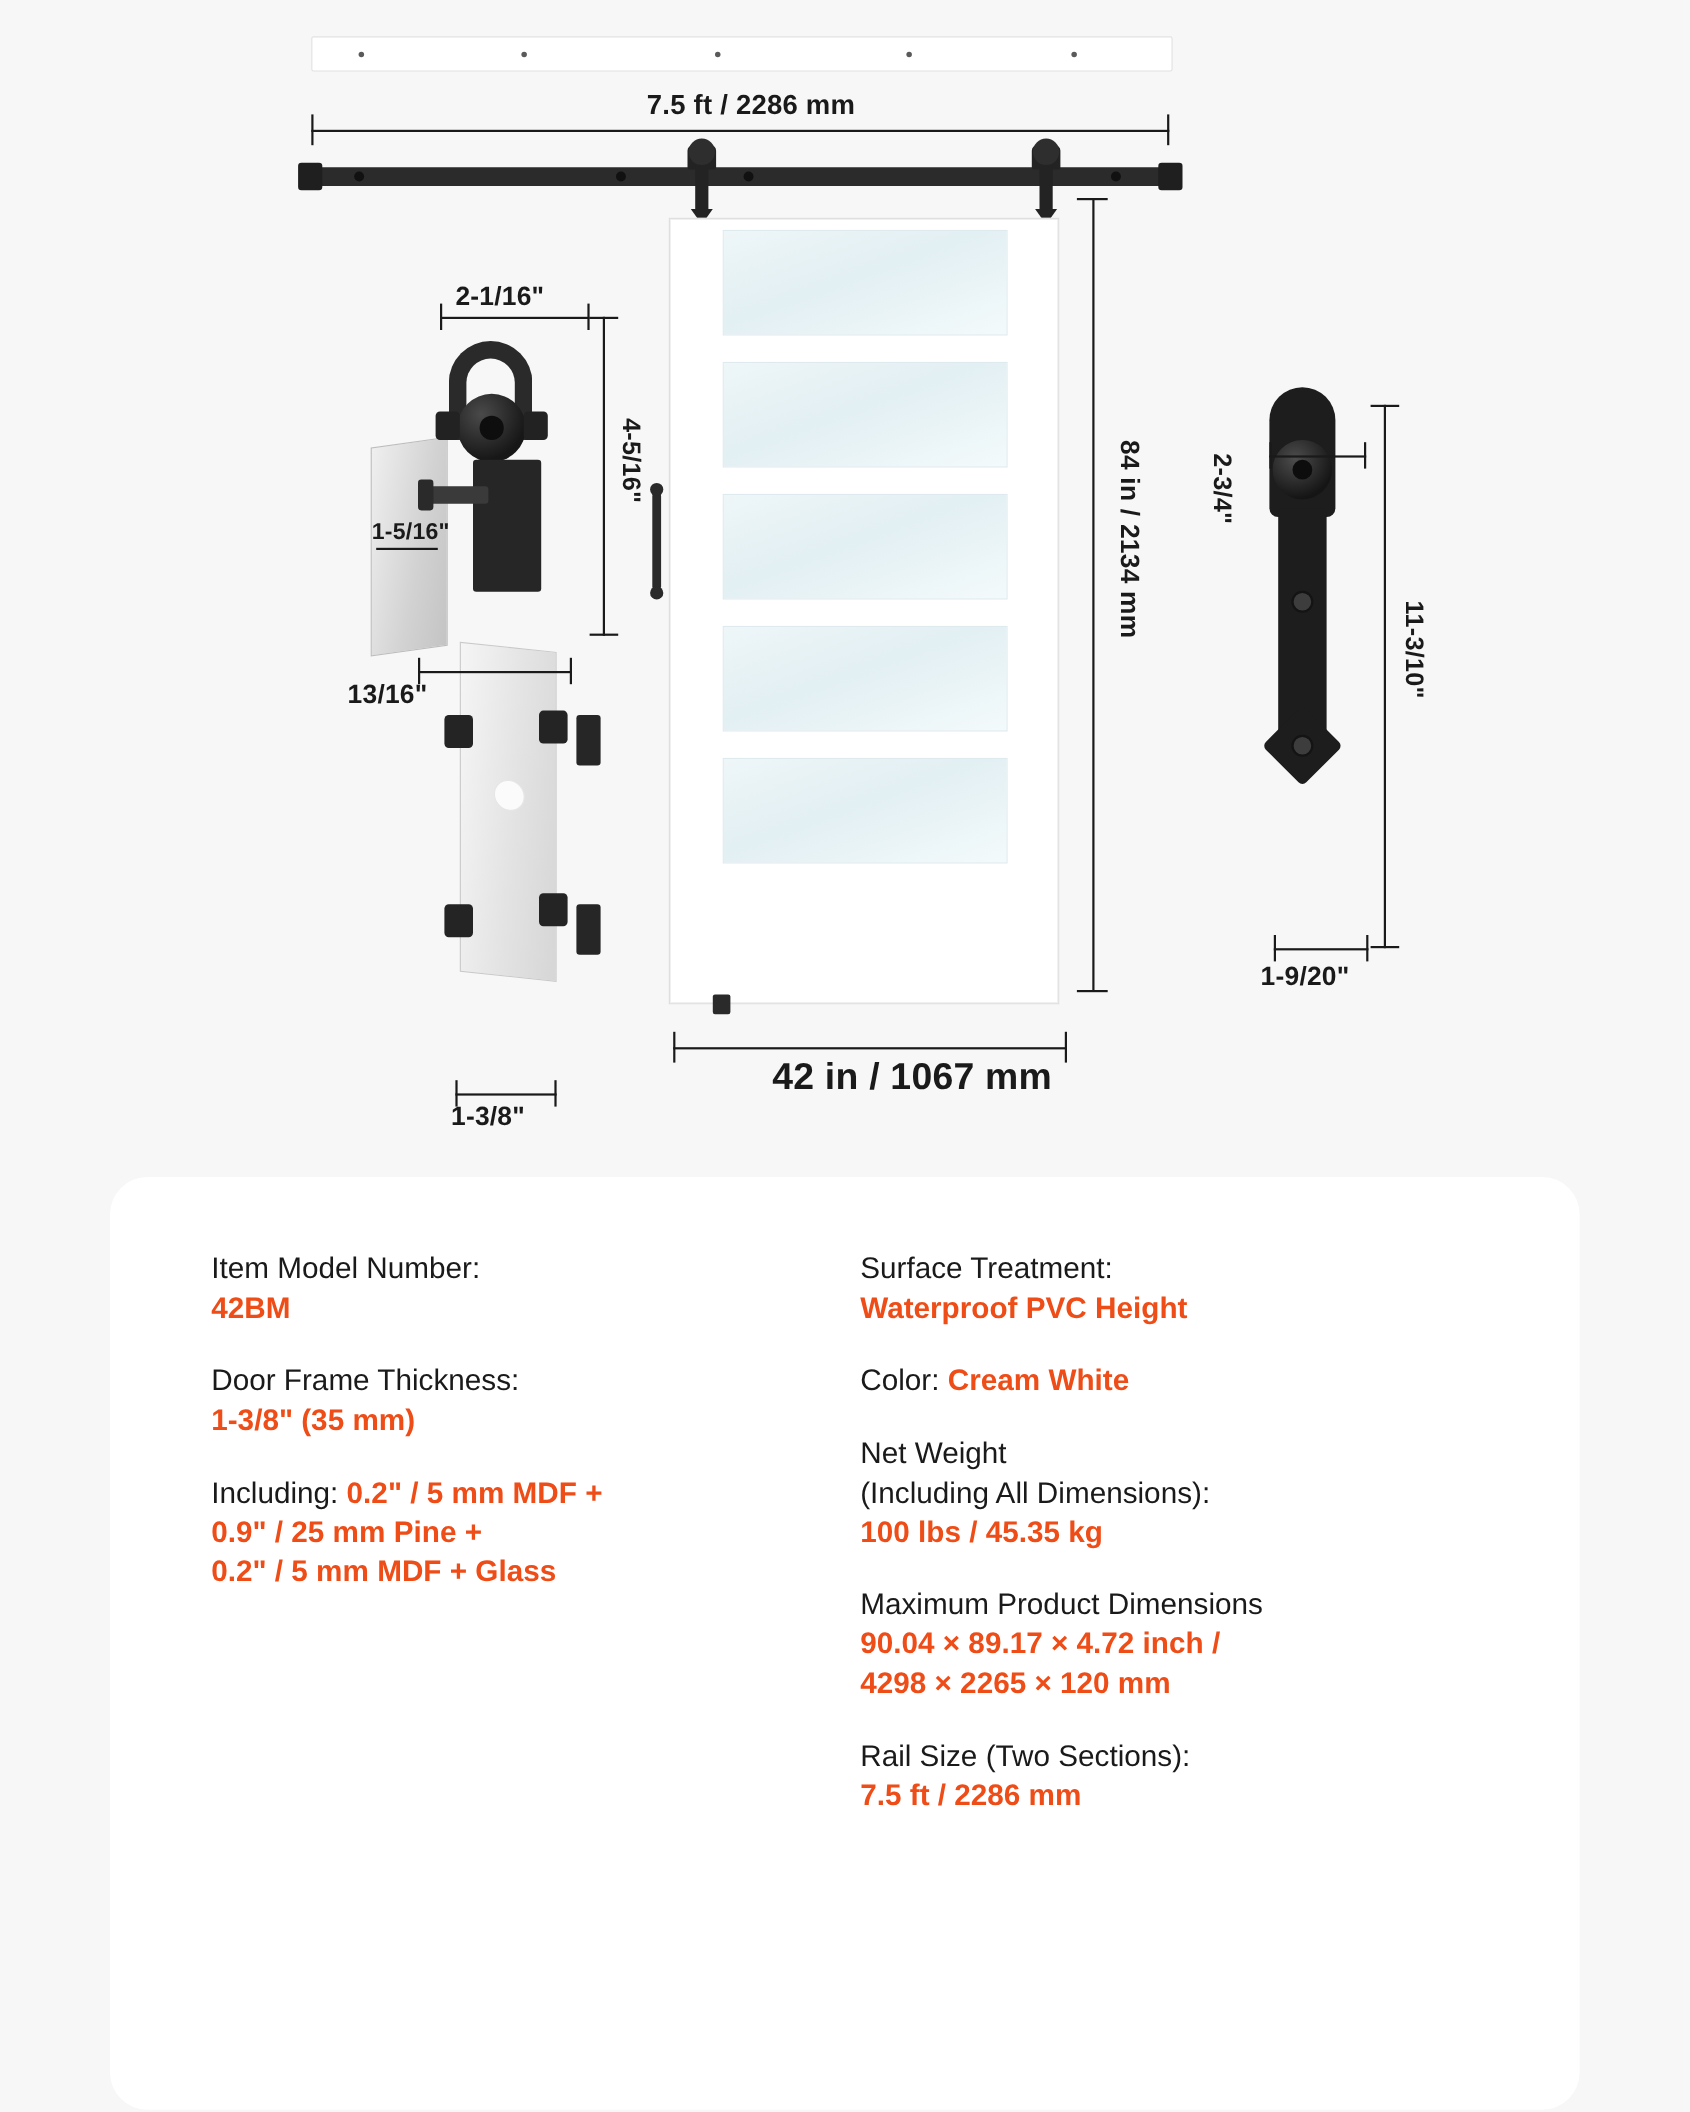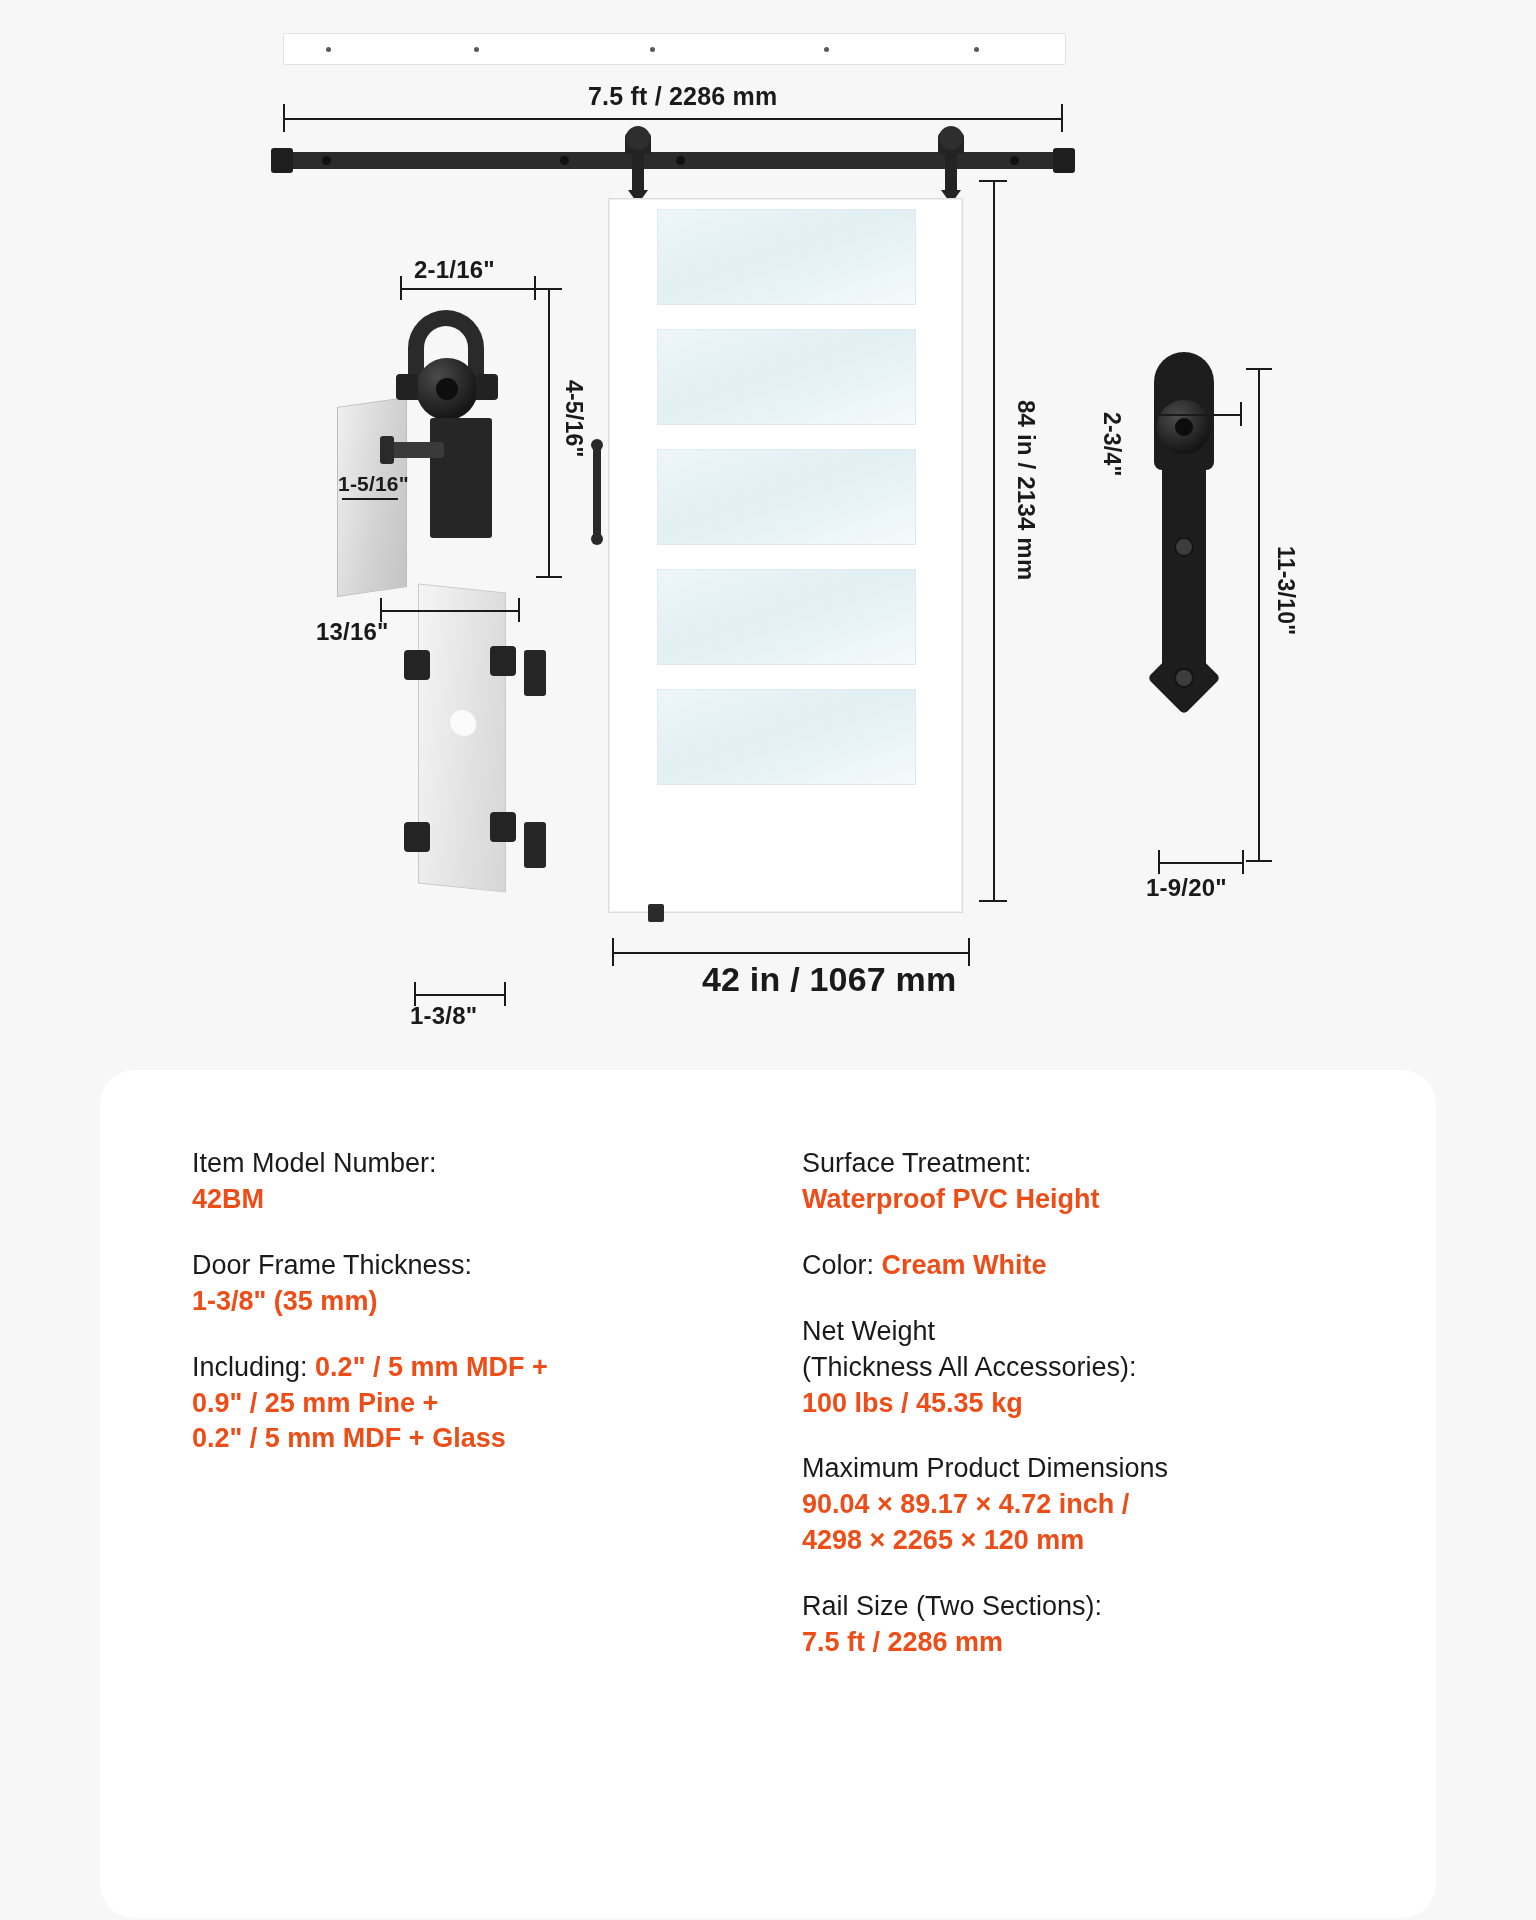--- a/index.html
+++ b/index.html
@@ -334,24 +334,24 @@
   
   #speccard {
     position: absolute;
     left: 100px; top: 1070px;
     width: 1336px; height: 848px;
     background: #ffffff;
     border-radius: 34px;
   }
   #specgrid {
     position: absolute;
-    left: 92px; top: 76px;
+    left: 92px; top: 66px;
     width: 1180px;
     display: flex;
-    gap: 40px;
+    gap: 20px;
   }
   .speccol { width: 570px; }
   .specitem {
     margin-bottom: 30px;
     font-size: 27px;
     line-height: 1.33;
     color: #1a1a1a;
   }
   .specitem .lbl { font-weight: normal; }
   .specitem .val { color: #ee4d18; font-weight: bold; }
@@ -516,21 +516,21 @@
         <span class="lbl br">Surface Treatment:</span>
         <span class="val">Waterproof PVC Height</span>
       </div>
 
       <div class="specitem">
         <span class="lbl">Color: </span><span class="val">Cream White</span>
       </div>
 
       <div class="specitem">
         <span class="lbl br">Net Weight</span>
-        <span class="lbl br">(Thickness All Accessories):</span>
+        <span class="lbl br">(Including All Dimensions):</span>
         <span class="val">100 lbs / 45.35 kg</span>
       </div>
 
       <div class="specitem">
         <span class="lbl br">Maximum Product Dimensions</span>
         <span class="val br">90.04 × 89.17 × 4.72 inch /</span>
         <span class="val br">4298 × 2265 × 120 mm</span>
       </div>
 
       <div class="specitem">

